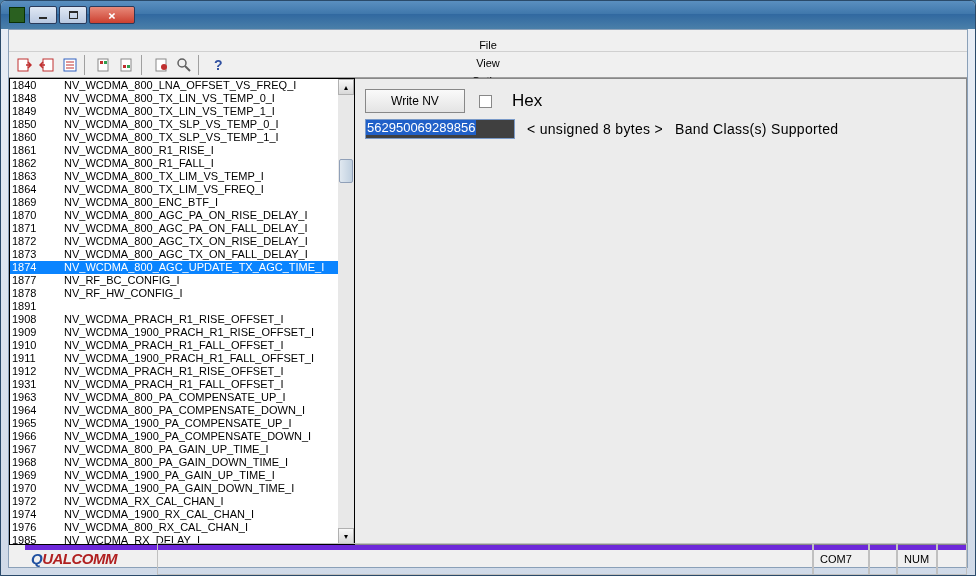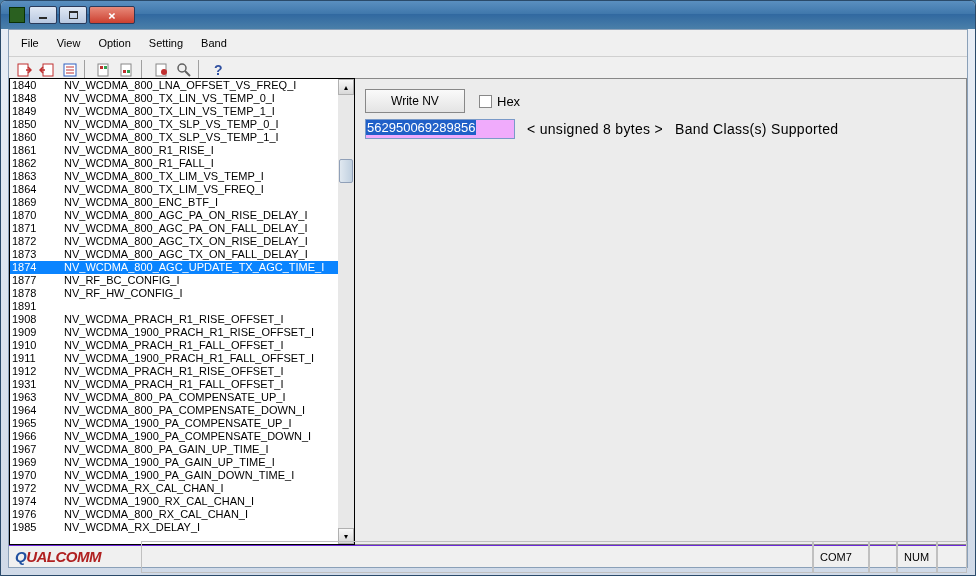--- a/index.html
+++ b/index.html
@@ -12,21 +12,21 @@
 .title-text { color: #fff; font-size: 12px; flex: 1; text-shadow: 0 0 3px rgba(0,0,0,0.5); }
 .win-btns { display: flex; gap: 2px; }
 .win-btn { width: 28px; height: 18px; border: 1px solid #2a3a5a; background: linear-gradient(to bottom, #e0e8f4, #b8c8e0); border-radius: 2px; display: flex; align-items: center; justify-content: center; font-family: monospace; font-size: 11px; cursor: pointer; }
 .win-btn.close { width: 46px; background: linear-gradient(to bottom, #e88a7a, #cc4030); color: #fff; }
 .win-btn.min span { width: 8px; height: 2px; background: #2a2a2a; margin-top: 6px; }
 .win-btn.max span { width: 9px; height: 8px; border: 1px solid #2a2a2a; border-top: 2px solid #2a2a2a; }
 .win-btn.close span { font-weight: bold; font-size: 13px; }
 
 .inner { position: absolute; top: 28px; left: 7px; right: 7px; bottom: 7px; background: #f0f0f0; border: 1px solid #8aa0b8; }
 
-.menubar { height: 22px; background: #f0f0f0; border-bottom: 1px solid #d0d0d0; display: flex; align-items: center; padding: 13px 3px; }
+.menubar { height: 22px; background: #f0f0f0; border-bottom: 1px solid #d0d0d0; display: flex; align-items: center; padding: 6px 3px; flex-direction: column; }
 .menubar span { padding: 3px 9px; cursor: pointer; }
 
 .toolbar { height: 26px; background: #f0f0f0; border-bottom: 1px solid #a0a0a0; display: flex; align-items: center; padding: 2px 4px; gap: 1px; }
 .tbtn { width: 22px; height: 22px; display: flex; align-items: center; justify-content: center; cursor: pointer; }
 .tbtn svg { width: 16px; height: 16px; }
 .tsep { width: 6px; height: 20px; border-left: 1px solid #a0a0a0; margin: 0 2px; }
 
 .content { position: absolute; top: 48px; left: 0; right: 0; bottom: 22px; display: flex; }
 
 .left-pane { width: 346px; border: 1px solid #000000; background: #fff; position: relative; overflow: hidden; }
@@ -35,28 +35,28 @@
 .nv-id { width: 54px; padding-left: 2px; }
 .nv-name { flex: 1; overflow: hidden; }
 .nv-row.selected { background: #0a84ff; color: #fff; }
 .scrollbar-v { position: absolute; top: 0; right: 0; width: 16px; bottom: 0; background: #e8e8e8; }
 .scroll-arrow { width: 16px; height: 16px; background: linear-gradient(to bottom, #f8f8f8, #d8d8d8); border: 1px solid #b0b0b0; display: flex; align-items: center; justify-content: center; font-size: 8px; }
 .scroll-thumb { position: absolute; top: 80px; width: 14px; left: 1px; height: 24px; background: linear-gradient(to right, #e0e8f0, #c0d0e0); border: 1px solid #90a0b8; border-radius: 2px; }
 
 .right-pane { flex: 1; border: 1px solid #888; border-left: none; background: #ececec; padding: 10px; }
 .r-toprow { display: flex; align-items: center; gap: 14px; margin-bottom: 6px; }
 .write-btn { width: 100px; height: 24px; background: linear-gradient(to bottom, #fafafa, #e4e4e4); border: 1px solid #888; font-size: 12px; cursor: pointer; }
-.hex-lbl { display: flex; align-items: center; gap: 5px; font-size: 13px; font-family: "Arial"; }
+.hex-lbl { display: flex; align-items: center; gap: 20px; font-size: 17px; font-family: "Arial"; }
 .hex-cb { width: 13px; height: 13px; border: 1px solid #888; background: #fff; }
 .valrow { display: flex; align-items: center; gap: 12px; }
-.val-input { width: 150px; height: 20px; border: 1px solid #7a9ac8; background: #f0abfc; padding: 0; font-family: "Arial"; font-size: 13px; }
+.val-input { width: 150px; height: 20px; border: 1px solid #7a9ac8; background: #404040; padding: 0; font-family: "Arial"; font-size: 13px; }
 .val-input span { background: #2060c8; color: #fff; padding: 0 1px; display: inline-block; }
 .val-meta { font-size: 14px; font-family: "Arial"; letter-spacing: 0.3px; }
 
-.statusbar { position: absolute; bottom: 0; left: 0; right: 0; height: 22px; background: #f0f0f0; border-top: 1px solid #6d28d9; display: flex; align-items: center; }
+.statusbar { position: absolute; bottom: 0; left: 16px; right: 0; height: 22px; background: #f0f0f0; border-top: 5px solid #6d28d9; display: flex; align-items: center; }
 .logo { font-family: Arial; width: 132px; padding-left: 6px; }
 .logo b { color: #2050a0; font-size: 15px; font-weight: bold; font-style: italic; letter-spacing: -0.5px; }
 .logo i { color: #b02020; font-size: 15px; font-style: italic; font-weight: bold; letter-spacing: -0.5px; }
 .status-cell { border: 1px solid #c0c0c0; height: 32px; padding: 1px 6px; font-size: 11px; display: flex; align-items: center; }
 .sc-main { flex: 1; }
 .sc-com { width: 56px; }
 .sc-gap { width: 28px; }
 .sc-num { width: 40px; }
 .sc-end { width: 30px; }
 </style>
@@ -257,20 +257,24 @@
             </div>
             <div class="nv-row">
               <span class="nv-id">1966</span>
               <span class="nv-name">NV_WCDMA_1900_PA_COMPENSATE_DOWN_I</span>
             </div>
             <div class="nv-row">
               <span class="nv-id">1967</span>
               <span class="nv-name">NV_WCDMA_800_PA_GAIN_UP_TIME_I</span>
             </div>
             <div class="nv-row">
+              <span class="nv-id">1968</span>
+              <span class="nv-name">NV_WCDMA_800_PA_GAIN_DOWN_TIME_I</span>
+            </div>
+            <div class="nv-row">
               <span class="nv-id">1969</span>
               <span class="nv-name">NV_WCDMA_1900_PA_GAIN_UP_TIME_I</span>
             </div>
             <div class="nv-row">
               <span class="nv-id">1970</span>
               <span class="nv-name">NV_WCDMA_1900_PA_GAIN_DOWN_TIME_I</span>
             </div>
             <div class="nv-row">
               <span class="nv-id">1972</span>
               <span class="nv-name">NV_WCDMA_RX_CAL_CHAN_I</span>

